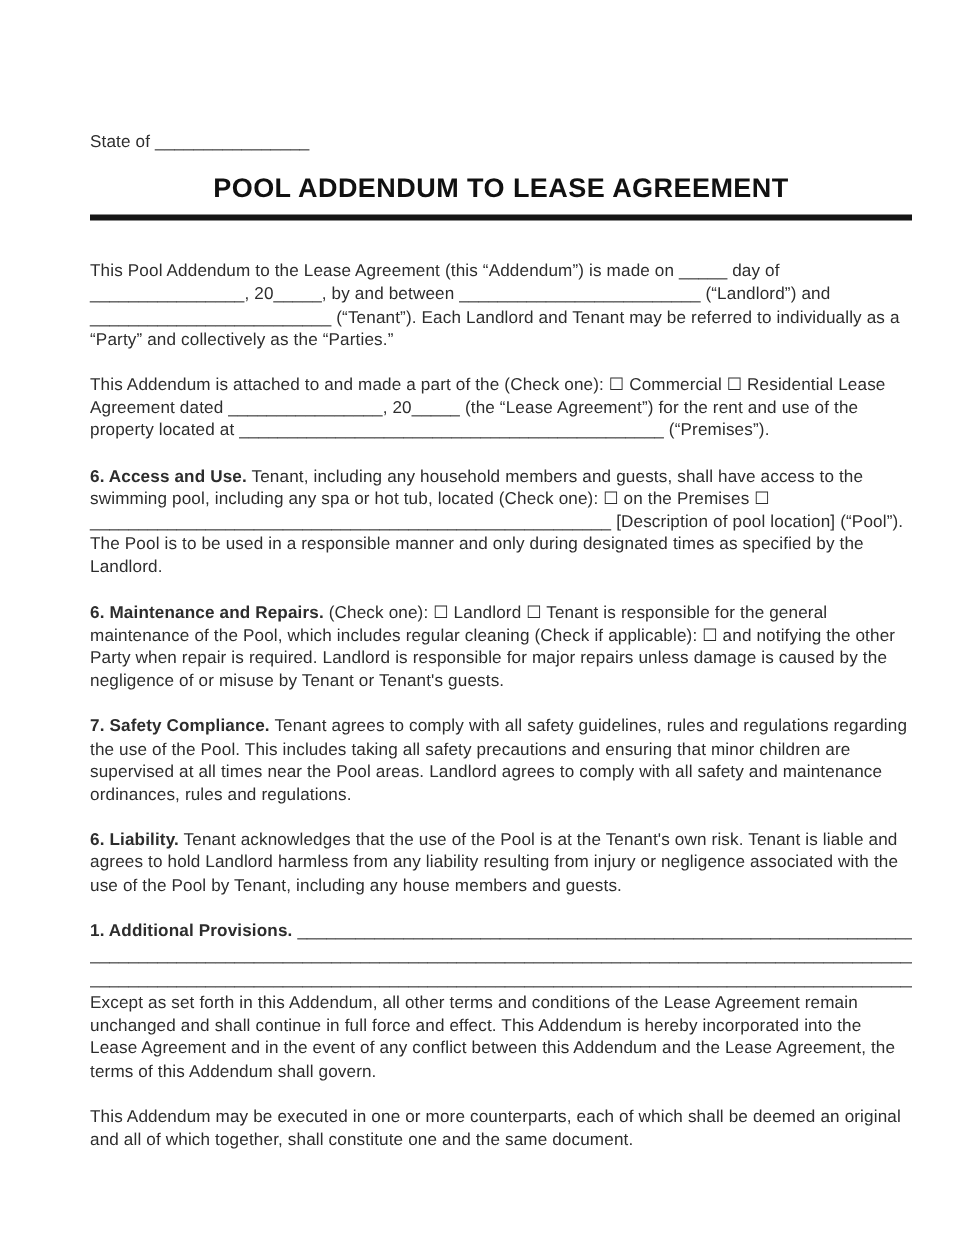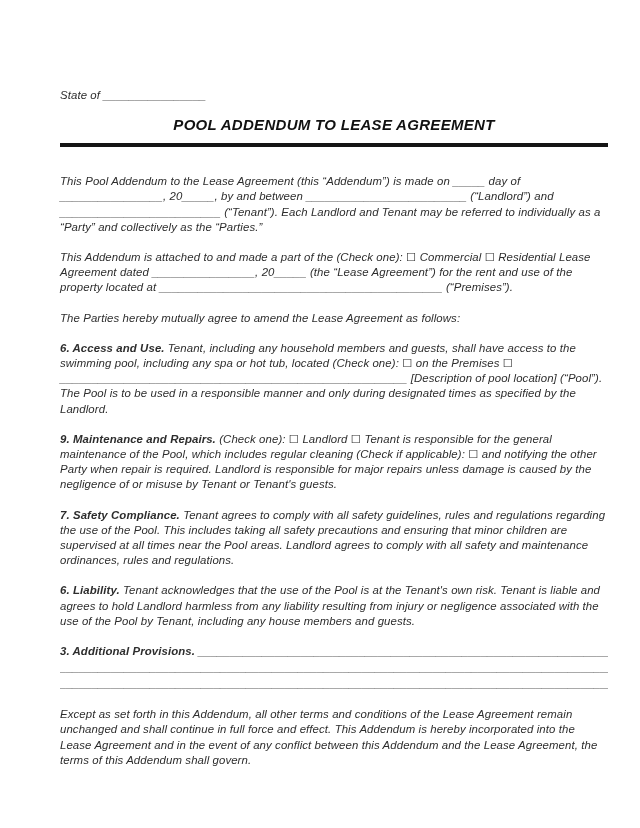--- a/index.html
+++ b/index.html
@@ -8,79 +8,78 @@
     font-family: "Liberation Sans", "DejaVu Sans", sans-serif;
     color: #2d2d2d;
   }
   .doc {
     box-sizing: border-box;
     width: 640px; height: 828px;
     padding: 88px 32px 0 60px;
     font-size: 11.4px;
     line-height: 15.2px;
     letter-spacing: 0.1px;
-    font-style: italic;
   }
   .state-line { margin: 0 0 10px 0; white-space: nowrap; }
   .doc-title {
     text-align: center;
     font-weight: bold;
-    font-size: 15px;
+    font-size: 18px;
     line-height: 24px;
     color: #111111;
     letter-spacing: 0.3px;
     margin: 0;
   }
   .title-rule {
     height: 4px;
     background: #151515;
     margin: 6px 0 27px 0;
   }
   .para { margin: 0 0 15px 0; }
   .sec-label { font-weight: bold; }
   .para.oneline { white-space: nowrap; overflow: hidden; }
   .blank-line {
     white-space: nowrap;
     overflow: hidden;
     height: 16px;
     margin: 0;
   }
-  .after-blanks { margin-top: 15px; }
+  .after-blanks { }
 </style>
 </head>
 <body>
 
 <div class="doc">
 
   <p class="state-line"><span>State of</span>
     <span>________________</span></p>
 
   <h1 class="doc-title">POOL ADDENDUM TO LEASE AGREEMENT</h1>
   <div class="title-rule"></div>
 
   <p class="para">This Pool Addendum to the Lease Agreement (this “Addendum”) is made on _____ day of ________________, 20_____, by and between _________________________ (“Landlord”) and _________________________ (“Tenant”). Each Landlord and Tenant may be referred to individually as a “Party” and collectively as the “Parties.”</p>
 
   <p class="para">This Addendum is attached to and made a part of the (Check one): ☐ Commercial ☐ Residential Lease Agreement dated ________________, 20_____ (the “Lease Agreement”) for the rent and use of the property located at ____________________________________________ (“Premises”).</p>
 
-  <p class="para">The Parties hereby mutually agree to amend the Lease Agreement as follows:</p>
 
   <p class="para"><span class="sec-label">6. Access and Use.</span>
     <span>Tenant, including any household members and guests, shall have access to the swimming pool, including any spa or hot tub, located (Check one): ☐ on the Premises ☐ ______________________________________________________ [Description of pool location] (“Pool”). The Pool is to be used in a responsible manner and only during designated times as specified by the Landlord.</span></p>
 
-  <p class="para"><span class="sec-label">9. Maintenance and Repairs.</span>
+  <p class="para"><span class="sec-label">6. Maintenance and Repairs.</span>
     <span>(Check one): ☐ Landlord ☐ Tenant is responsible for the general maintenance of the Pool, which includes regular cleaning (Check if applicable): ☐ and notifying the other Party when repair is required. Landlord is responsible for major repairs unless damage is caused by the negligence of or misuse by Tenant or Tenant's guests.</span></p>
 
   <p class="para"><span class="sec-label">7. Safety Compliance.</span>
     <span>Tenant agrees to comply with all safety guidelines, rules and regulations regarding the use of the Pool. This includes taking all safety precautions and ensuring that minor children are supervised at all times near the Pool areas. Landlord agrees to comply with all safety and maintenance ordinances, rules and regulations.</span></p>
 
   <p class="para"><span class="sec-label">6. Liability.</span>
     <span>Tenant acknowledges that the use of the Pool is at the Tenant's own risk. Tenant is liable and agrees to hold Landlord harmless from any liability resulting from injury or negligence associated with the use of the Pool by Tenant, including any house members and guests.</span></p>
 
-  <p class="para oneline" style="margin-bottom:1px;"><span class="sec-label">3. Additional Provisions.</span>
+  <p class="para oneline" style="margin-bottom:1px;"><span class="sec-label">1. Additional Provisions.</span>
     <span>_____________________________________________________________________</span></p>
 
   <div class="blank-line">________________________________________________________________________________________</div>
   <div class="blank-line">________________________________________________________________________________________</div>
 
   <p class="para after-blanks">Except as set forth in this Addendum, all other terms and conditions of the Lease Agreement remain unchanged and shall continue in full force and effect. This Addendum is hereby incorporated into the Lease Agreement and in the event of any conflict between this Addendum and the Lease Agreement, the terms of this Addendum shall govern.</p>
 
+  <p class="para">This Addendum may be executed in one or more counterparts, each of which shall be deemed an original and all of which together, shall constitute one and the same document.</p>
 
 </div>
 
 </body></html>

